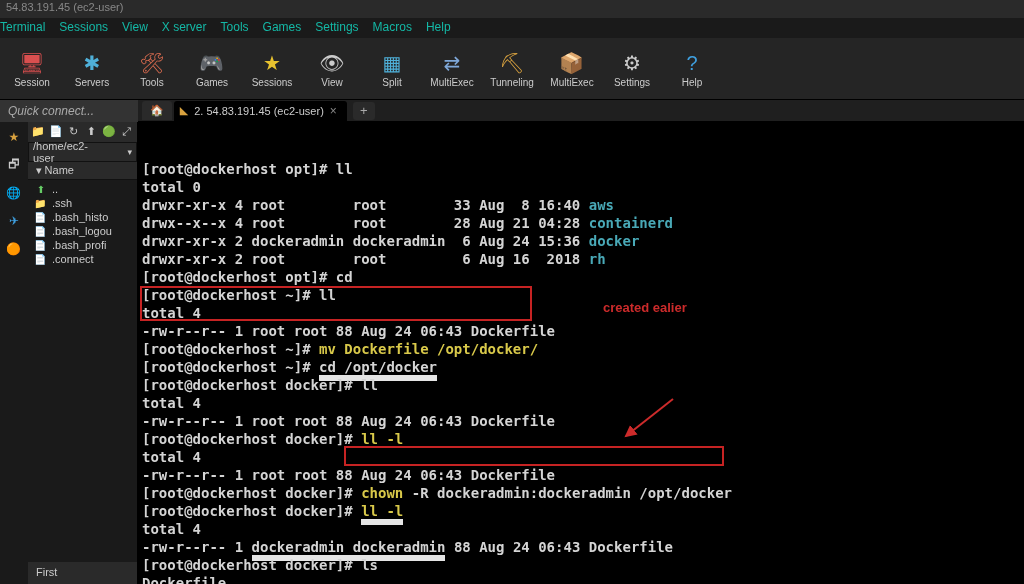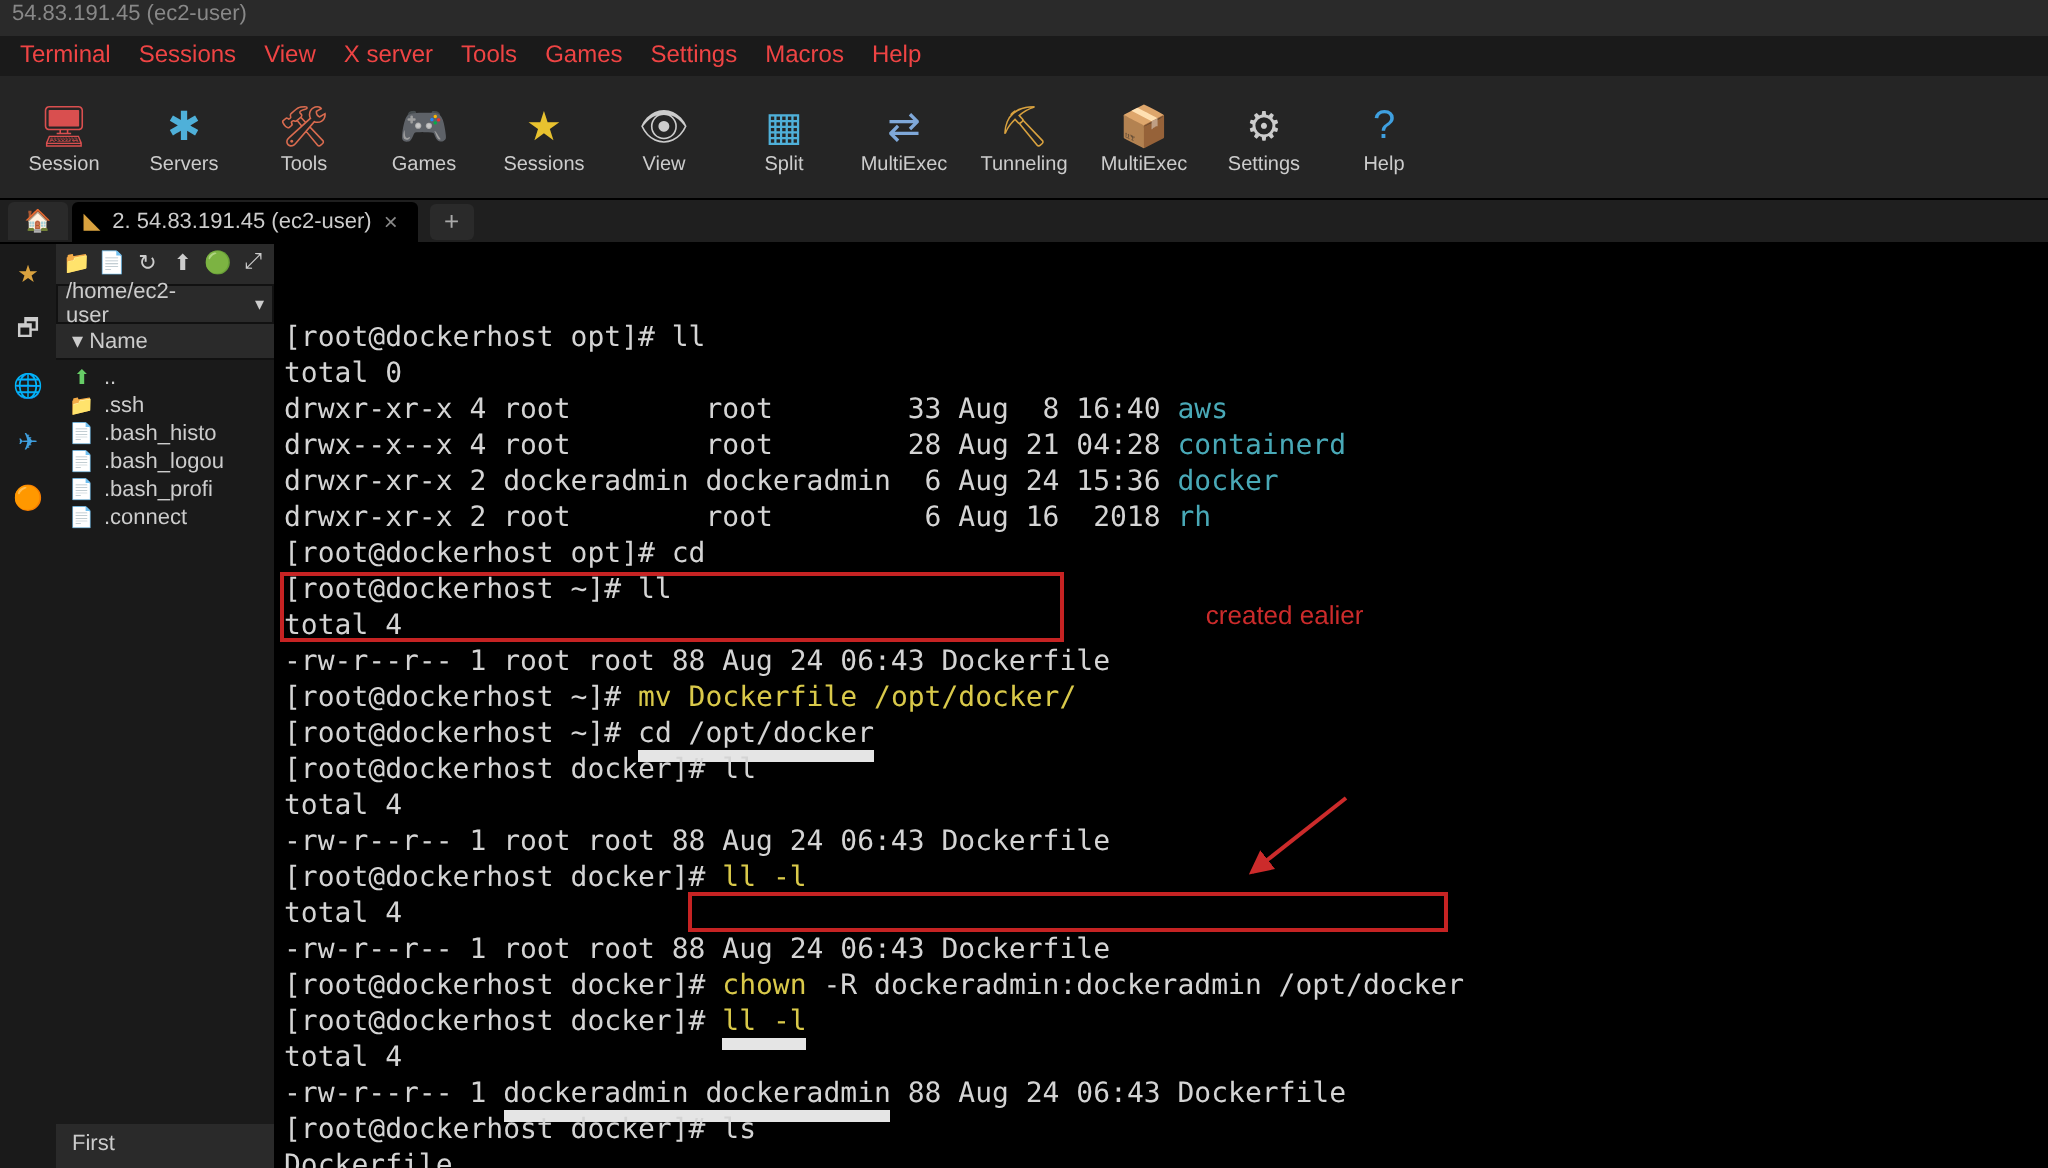--- a/index.html
+++ b/index.html
@@ -1,36 +1,36 @@
 <!DOCTYPE html>
 <html><head>
   <meta charset="utf-8">
   <style>
     * { box-sizing: border-box; margin: 0; padding: 0; }
     body { background: #1c1c1c; font-family: "Segoe UI", sans-serif; color: #ccc; font-size: 12px; width: 1024px; height: 584px; overflow: hidden; }
     .titlebar { height: 18px; background: #2a2a2a; color: #888; font-size: 11px; padding: 1px 6px; }
-    .menubar { height: 20px; background: #1a1a1a; display: flex; gap: 14px; padding: 2px 10px; font-size: 12px; color: #ef4444; }
+    .menubar { height: 20px; background: #1a1a1a; display: flex; gap: 14px; padding: 2px 0; font-size: 12px; color: #14b8a6; }
     .menubar span { cursor: pointer; }
     .toolbar { height: 62px; background: #252525; display: flex; gap: 8px; padding: 4px 6px; border-bottom: 1px solid #000; }
     .tool-btn { display: flex; flex-direction: column; align-items: center; justify-content: center; width: 52px; font-size: 10px; color: #ccc; cursor: pointer; }
     .tool-btn .ico { width: 28px; height: 28px; display: flex; align-items: center; justify-content: center; font-size: 20px; }
     .quickbar { height: 22px; background: #333; display: flex; align-items: center; padding: 0 8px; color: #aaa; font-style: italic; }
     .main { display: flex; height: 462px; }
     .iconstrip { width: 28px; background: #1a1a1a; display: flex; flex-direction: column; align-items: center; gap: 10px; padding-top: 6px; }
     .iconstrip div { width: 18px; height: 18px; display: flex; align-items: center; justify-content: center; }
     .sidebar { width: 110px; background: #1e1e1e; display: flex; flex-direction: column; border-right: 1px solid #000; }
     .sidebar .mini-toolbar { height: 20px; background: #2a2a2a; display: flex; gap: 3px; padding: 1px 3px; }
     .sidebar .mini-toolbar span { width: 16px; height: 16px; display: flex; align-items: center; justify-content: center; font-size: 11px; }
     .sidebar .path { height: 20px; background: #2a2a2a; color: #ccc; font-size: 11px; padding: 3px 4px; border:1px solid #111; display:flex; justify-content:space-between; align-items:center;gap:28px; }
     .sidebar .header-row { height: 18px; background: #2a2a2a; color: #ccc; font-size: 11px; padding: 2px 8px; border-bottom:1px solid #111; }
     .sidebar .files { flex: 1; background: #1a1a1a; padding: 2px 0; overflow:hidden; }
     .sidebar .file-row { display: flex; align-items: center; gap: 4px; padding: 1px 6px; font-size: 11px; color: #ccc; }
     .sidebar .file-row .fico { width: 14px; height: 12px; display:inline-flex; align-items:center; justify-content:center; font-size:10px; }
     .sidebar .bottom { height: 22px; background: #2a2a2a; color: #ccc; font-size: 11px; padding: 4px 8px; }
-    .content { flex: 1; background: #000; display: flex; flex-direction: column; position: relative; }
+    .content { flex: 1; background: #000; display: flex; flex-direction: column; position: relative; font-weight: bold; }
     .tabbar { height: 26px; background: #1f1f1f; display: flex; align-items: center; padding: 0 4px; border-bottom:1px solid #000; }
     .tab { display: flex; align-items: center; gap: 6px; background: #2a2a2a; padding: 3px 10px 3px 6px; font-size: 11px; color: #ccc; border-top-left-radius: 3px; border-top-right-radius: 3px; margin-right: 2px; }
     .tab.active { background: #000; }
     .tab .close { color: #888; cursor: pointer; font-size:12px; }
     .addtab { width: 22px; height: 18px; background: #2a2a2a; display:flex; align-items:center; justify-content:center; border-radius:3px; margin-left:4px; cursor:pointer; color:#aaa; font-size:13px; }
     .terminal { flex: 1; background: #000; font-family: "Consolas", monospace; font-size: 14px; line-height: 18px; padding: 2px 0 2px 4px; white-space: pre; position:relative; overflow:hidden; }
     .terminal .line { min-height: 18px; }
     .c-white { color: #d4d4d4; }
     .c-yellow { color: #d9c94a; }
     .c-cyan { color: #49a9b7; }
@@ -100,20 +100,23 @@
       <div class="ico" style="color:#cccccc">⚙</div>
       <span>Settings</span>
     </div>
     <div class="tool-btn">
       <div class="ico" style="color:#3fa0e0">?</div>
       <span>Help</span>
     </div>
   </div>
 
 <div style="display:flex;">
+  <div class="quickbar" style="width:138px;">
+      <span>Quick connect...</span>
+    </div>
   <div class="tabbar" style="flex:1; height:22px;">
     <div class="tab" style="background:#2a2a2a; padding:3px 8px;">
         <span>🏠</span>
       </div>
     <div class="tab active">
       <span style="color:#d9a23f;">◣</span>
       <span>2. 54.83.191.45 (ec2-user)</span>
       <span class="close">×</span>
     </div>
     <div class="addtab">+</div>

